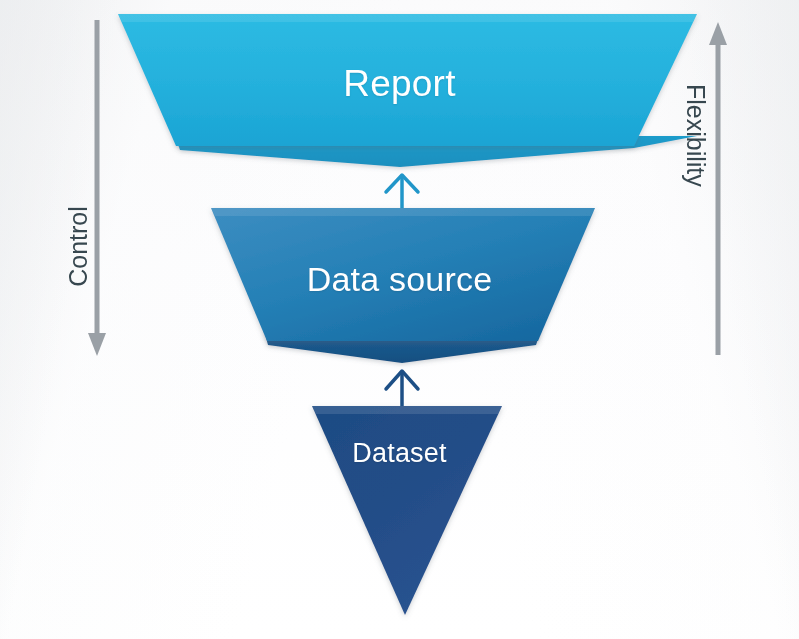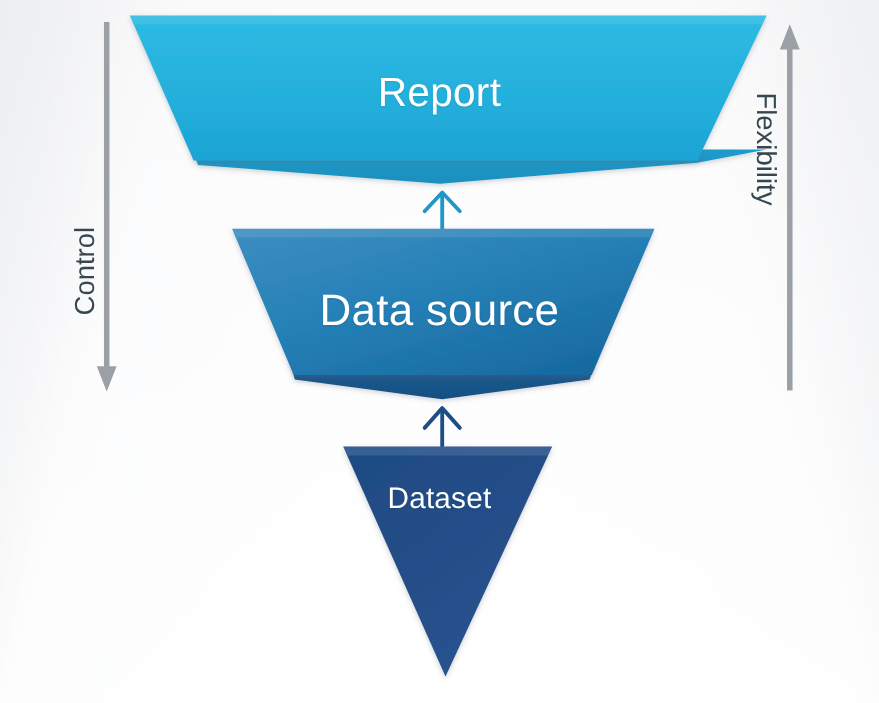--- a/index.html
+++ b/index.html
@@ -49,21 +49,21 @@
     user-select: none;
   }
   #label-report {
     left: 0; right: 0;
     top: 63px;
     font-size: 37px;
   }
   #label-datasource {
     left: 0; right: 0;
     top: 260px;
-    font-size: 40px;
+    font-size: 34px;
   }
   #label-dataset {
     left: 0; right: 0;
     top: 438px;
     font-size: 27px;
   }
   .axis-label {
     position: absolute;
     z-index: 3;
     color: #37474f;

